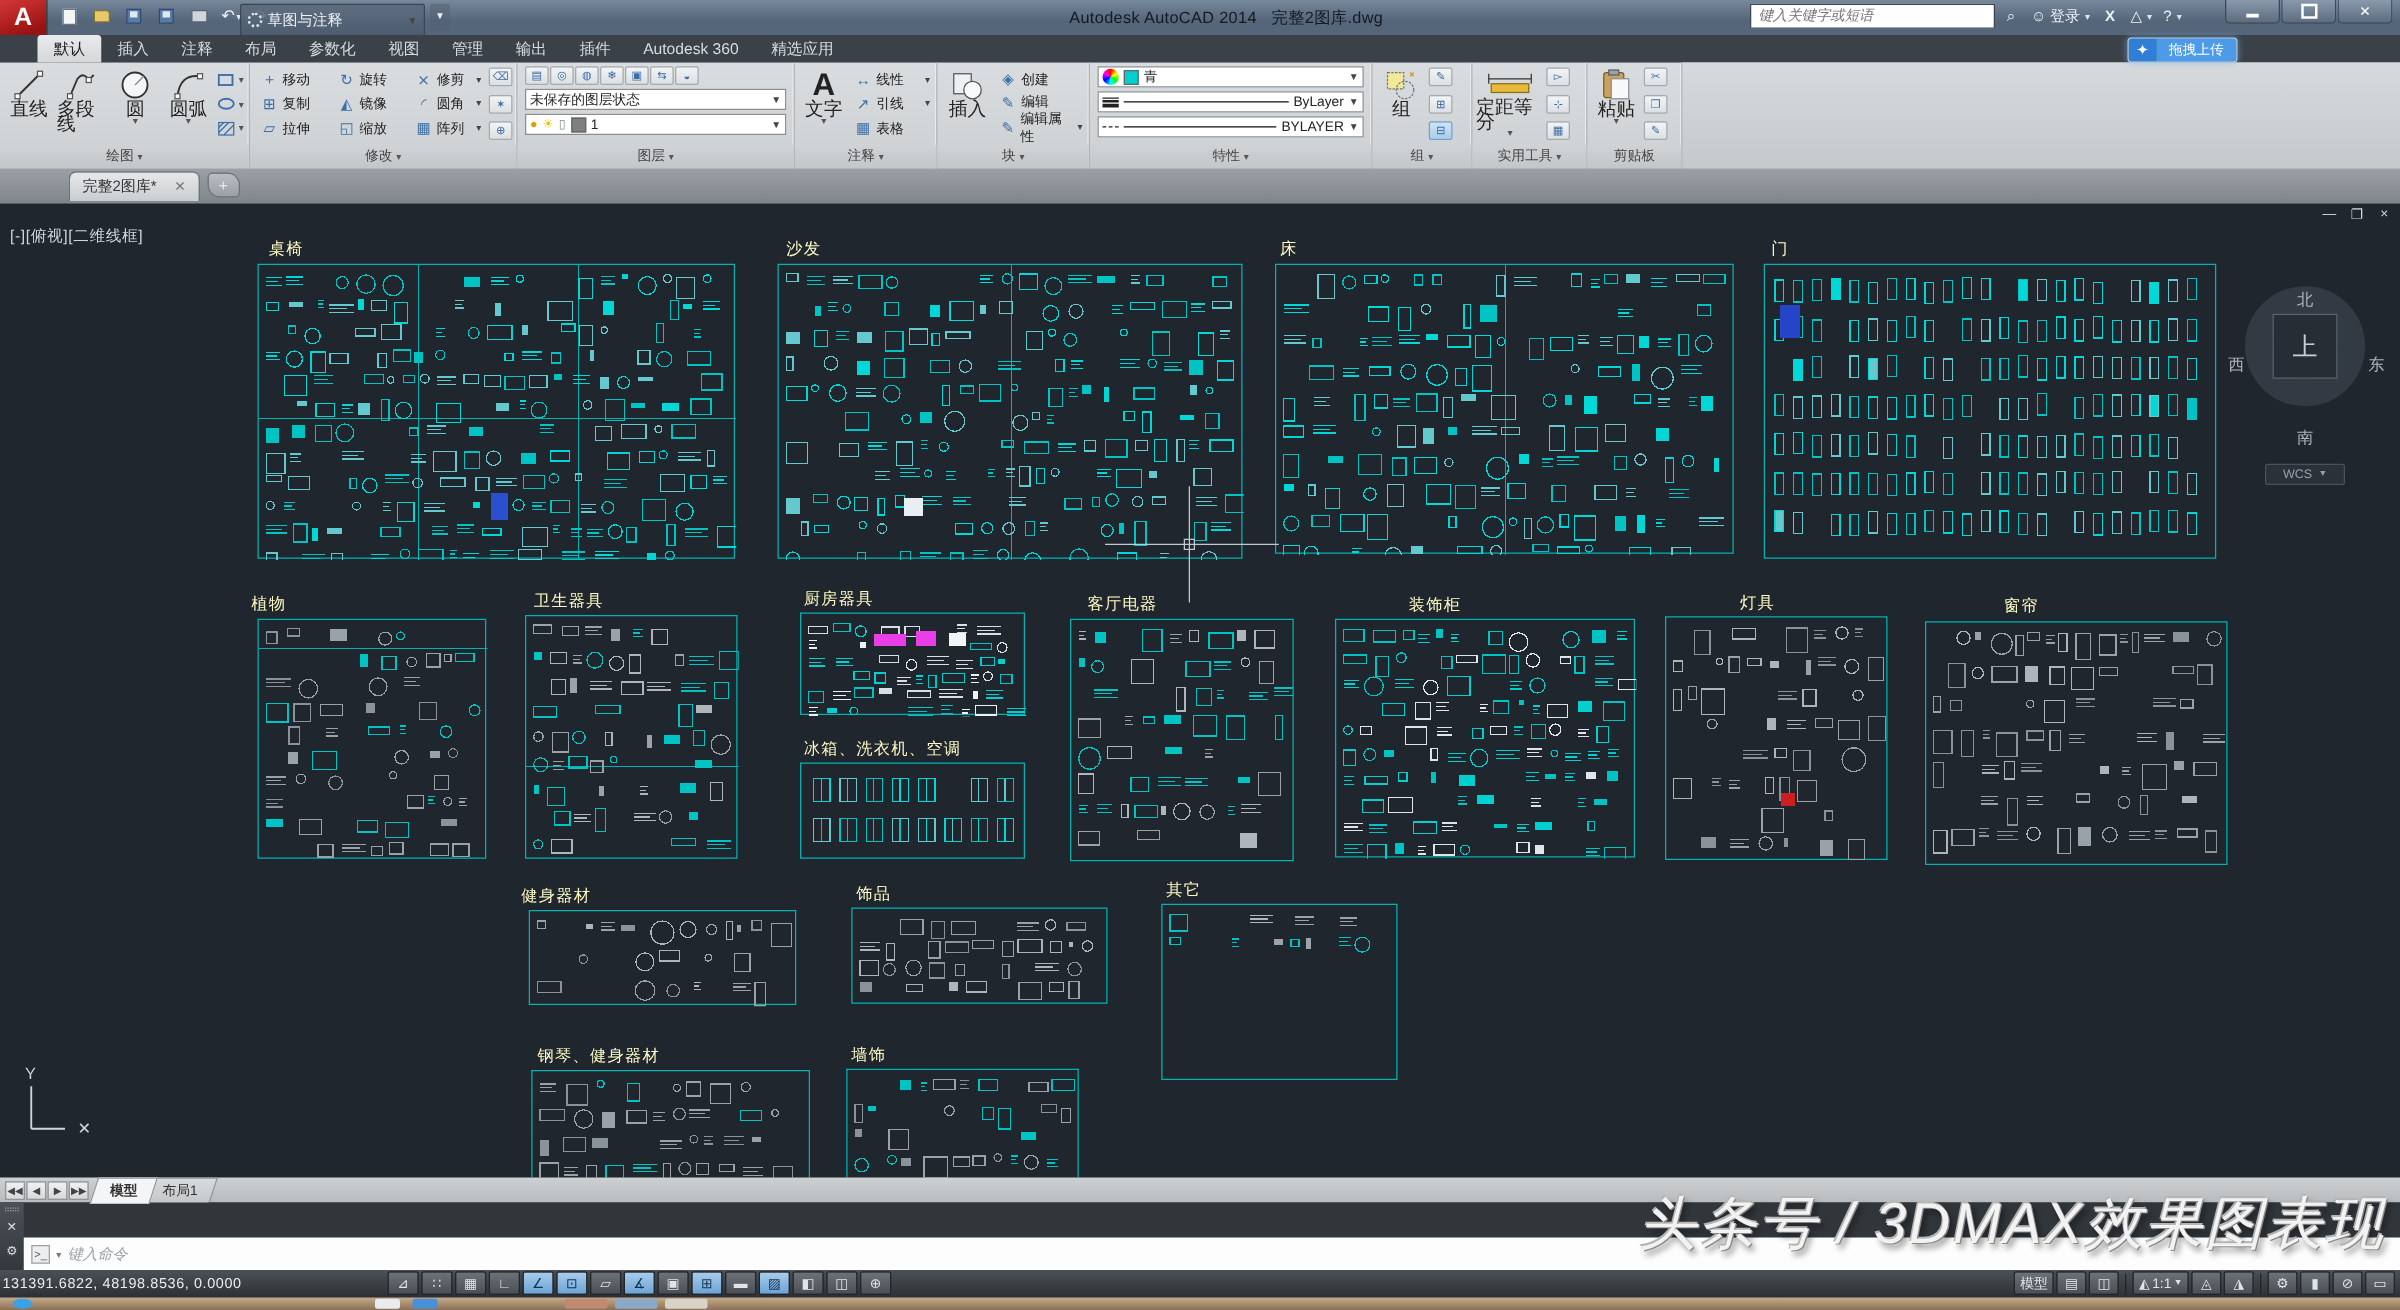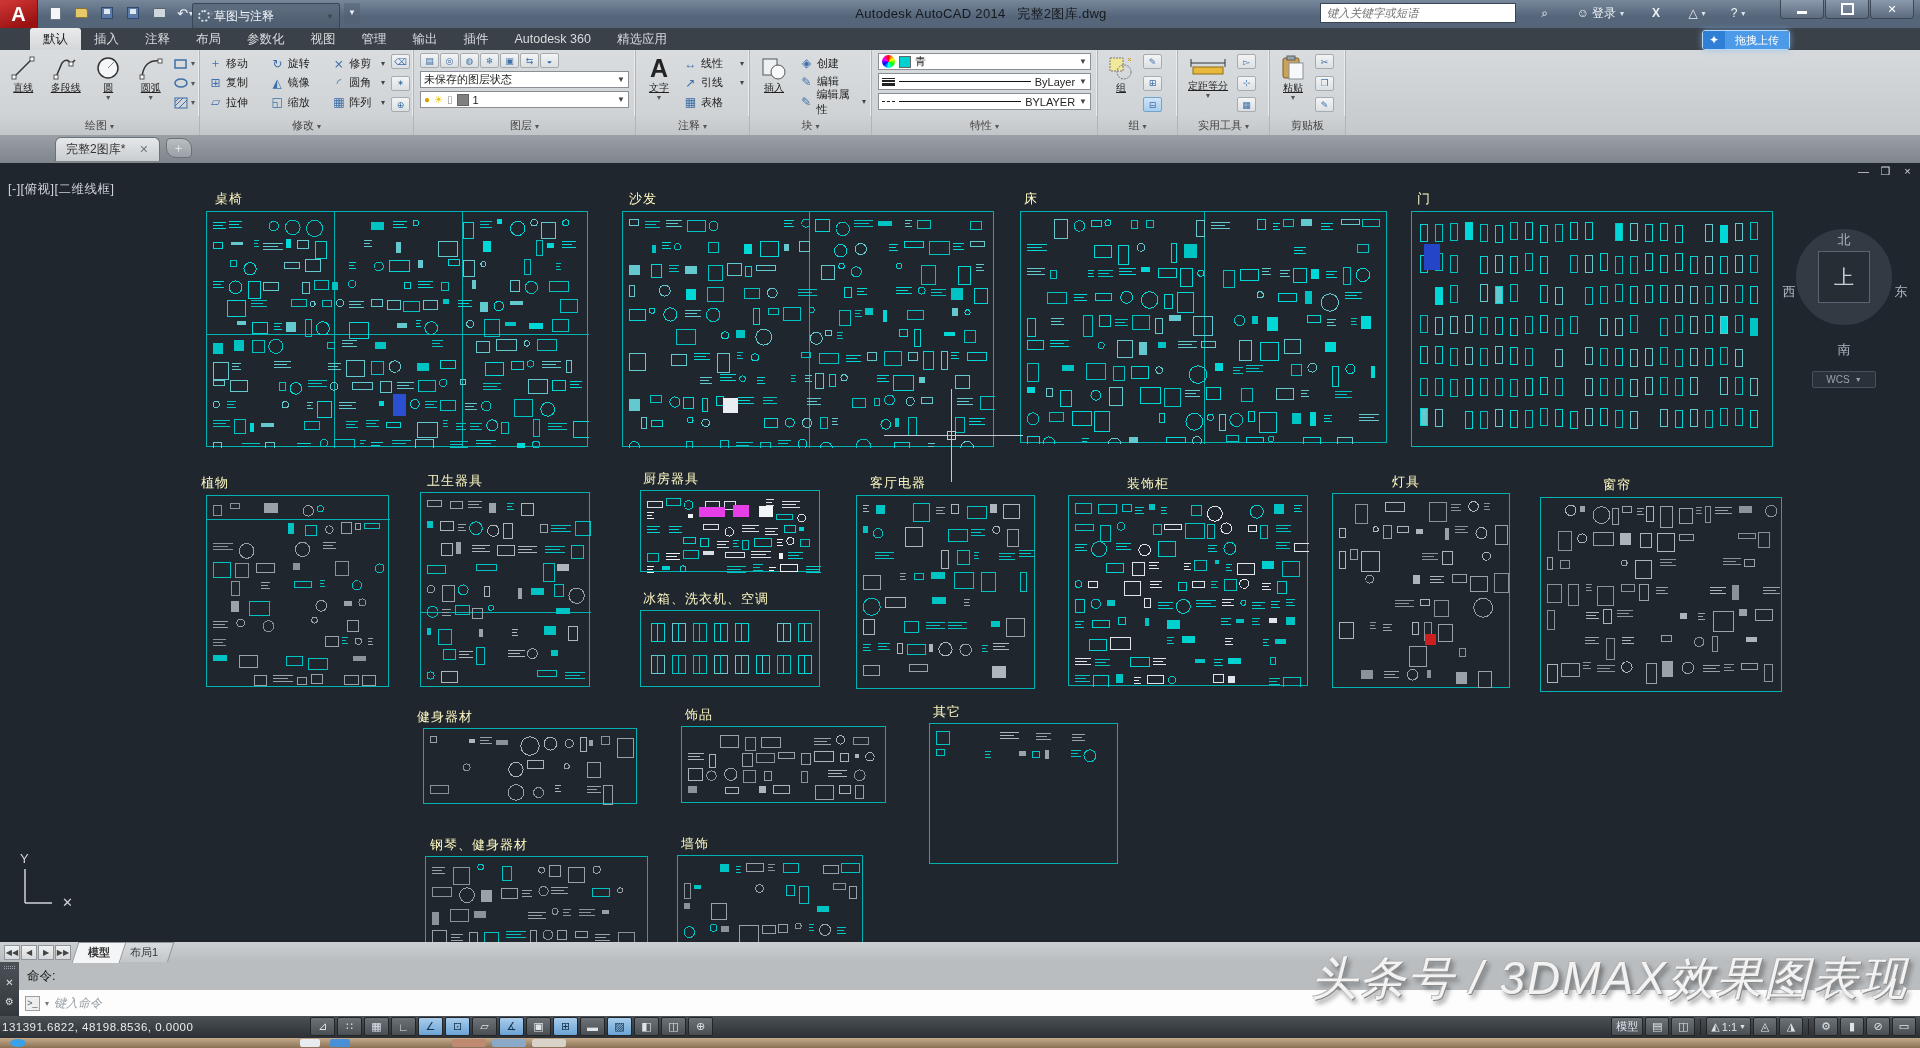--- a/index.html
+++ b/index.html
@@ -23,21 +23,21 @@
   .i-print{ width:13px; height:10px; background:#cfd6dd; border:1px solid #5a6573; border-radius:1px;}
   .arrowglyph{ font-size:13px; color:#f0f4f8; }
   .mini-dd{ font-size:8px; color:#dfe5ea; margin-left:1px; }
   .ws-dd{ position:absolute; left:192px; top:3px; width:148px; height:26px; background:linear-gradient(#5d6d7f,#47566695);
     border:1px solid #394655; border-radius:2px; color:#eef2f6; font-size:12px; display:flex; align-items:center; padding:0 5px; gap:4px;}
   .gear{ width:12px; height:12px; border-radius:50%; border:2px dotted #dde4ea; }
   .ws-extra{ position:absolute; left:344px; top:3px; width:16px; height:21px; background:#51607080; border-radius:2px;
      color:#e8edf2; font-size:8px; text-align:center; line-height:20px;}
   .title-text{ position:absolute; left:0; right:0; top:0; height:28px; text-align:center; line-height:28px;
     font-size:13px; color:#16191d; letter-spacing:.3px; pointer-events:none;padding-left:42px;}
-  .infocenter{ position:absolute; right:170px; top:3px; display:flex; align-items:center; gap:17px; }
+  .infocenter{ position:absolute; right:170px; top:3px; display:flex; align-items:center; gap:1px; }
   .search{ width:196px; height:20px; background:#fff; border:1px solid #3a4654; font-size:11.5px; font-style:italic;
     color:#777; padding:0 6px; }
   .icbtn{ height:20px; min-width:24px; display:flex; align-items:center; justify-content:center; gap:3px;
     color:#eef2f6; font-size:12px; padding:0 3px; border-radius:2px;}
   .winbtns{ position:absolute; right:6px; top:0; display:flex; gap:1px; }
   .wbtn{ width:44px; height:19px; background:linear-gradient(#8a9aac,#5c6c7e); border:1px solid #3c4856;
     border-top:none; border-radius:0 0 4px 4px; color:#fff; display:flex; align-items:center; justify-content:center; font-size:11px;}
   .wb-min::after{ content:""; width:10px; height:3px; background:#fff; margin-top:6px;}
   .wb-rest::after{ content:""; width:9px; height:8px; border:2px solid #fff; background:transparent;}
 
@@ -53,21 +53,21 @@
   
   .ribbon{ position:absolute; left:0; top:50px; width:1920px; height:85px;
     background:linear-gradient(180deg,#dadddf,#cdd0d2); display:flex; }
   .rpanel{ position:relative; height:85px; border-right:1px solid #b2b5b7; box-shadow:inset -1px 0 0 #e9ebec; }
   .pcontent{ position:absolute; left:0; top:0; right:0; height:66px; display:flex; padding:2px 3px; gap:2px;}
   .plabel{ position:absolute; left:0; right:0; bottom:0; height:19px; text-align:center; font-size:11px;
     color:#444; line-height:19px; background:linear-gradient(#d0d3d5,#c3c6c8);}
   .plabel .dd{ font-size:8px; color:#555; }
   .bigbtn{ display:flex; flex-direction:column; align-items:center; justify-content:flex-start;
     width:44px; padding-top:3px; gap:1px; border-radius:2px; }
-  .blabel{ font-size:10px; color:#222; line-height:12px; text-align:right;text-decoration:underline;}
+  .blabel{ font-size:15px; color:#222; line-height:12px; text-align:left;}
   .bdd{ font-size:7px; color:#555; line-height:6px;}
   .smallcol{ display:flex; flex-direction:column; justify-content:space-between; padding:2px 0;}
   .sbtn{ height:19px; min-width:22px; display:flex; align-items:center; justify-content:center; gap:2px;
     border:1px solid transparent; border-radius:2px; font-size:12px; color:#39557c;}
   .mrow{ display:flex; align-items:center; height:21px; gap:3px; font-size:11px; color:#222; padding:0 2px; border-radius:2px;}
   .mglyph{ color:#3d6fa8; font-size:12px; width:15px; text-align:center;}
   .ddfield{ display:flex; align-items:center; background:#fff; border:1px solid #898f94; height:17px;
     font-size:11px; color:#222; padding:0 3px; gap:4px;}
   .ddarrow{ margin-left:auto; font-size:8px; color:#444;}
   .minirow{ display:flex; gap:1px; }
@@ -1875,21 +1875,20 @@
   <div class="mtab active"><span>模型</span></div>
   <div class="mtab"><span>布局1</span></div>
 </div>
 
 <div class="cmdpanel">
   <div class="cmd-strip">
     <div class="grip"></div>
     <span>✕</span>
     <span>⚙</span>
   </div>
-  <div class="cmd-history">命令:</div>
   <div class="cmd-input">
     <span class="prompt-box">&gt;_</span>
     <span style="font-size:8px;color:#777;">▾</span>
     <span class="cmd-ph">键入命令</span>
   </div>
 </div>
 
 <div class="statusbar">
   <div class="coords">131391.6822, 48198.8536, 0.0000</div>
   <div class="toggles" id="sb-toggles">

